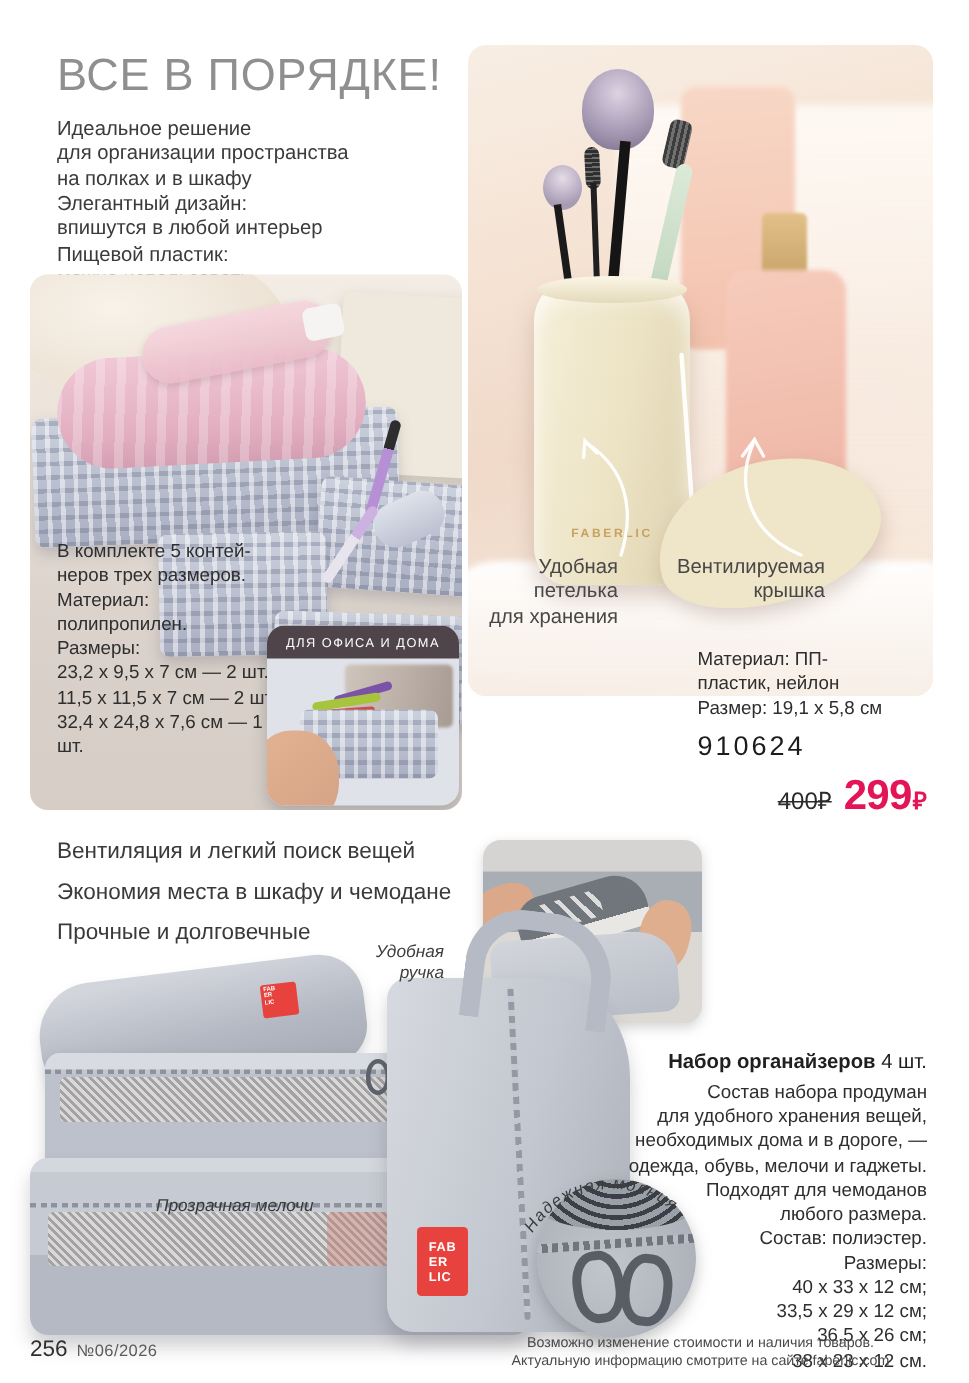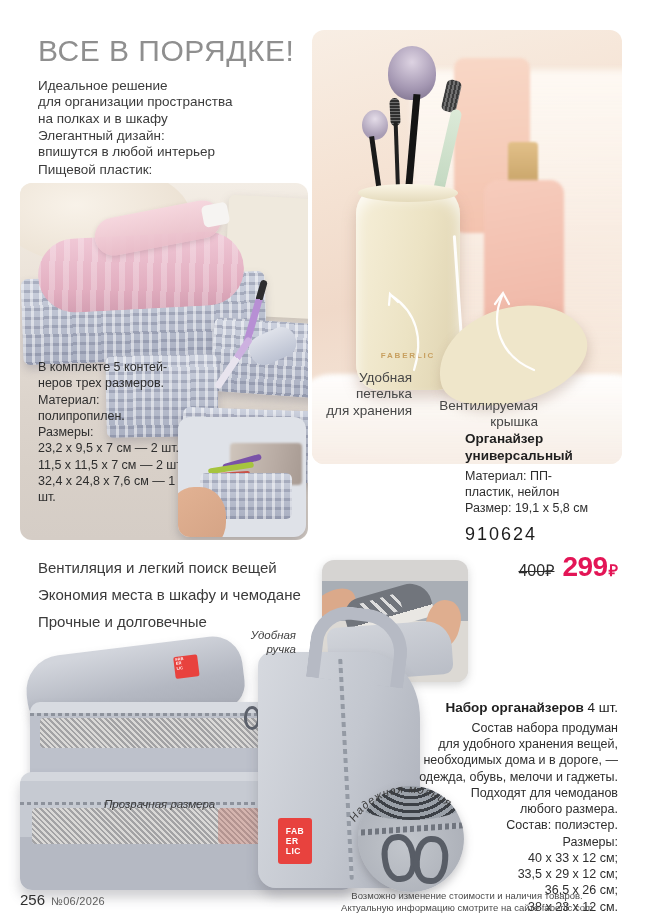--- a/index.html
+++ b/index.html
@@ -116,21 +116,21 @@
         radial-gradient(circle at 80% 56%,#b5a884 0 3.5px,transparent 4.5px),
         radial-gradient(circle at 58% 56%,#b5a884 0 3.5px,transparent 4.5px),
         radial-gradient(circle at 70% 68%,#b5a884 0 3.5px,transparent 4.5px),
         radial-gradient(circle at 48% 46%,#b5a884 0 3px,transparent 4px),
         radial-gradient(circle at 60% 78%,#b5a884 0 3px,transparent 4px),
         linear-gradient(170deg,#f8f1de 0%,#ead fc2 100%);
       background-color:#efe6ca;box-shadow:0 6px 12px rgba(150,120,100,.3);}
   .callout{position:absolute;font-size:13.5px;line-height:1.22;color:#474747;text-align:right;
       white-space:pre-line;}
   .co-loop{left:8px;top:340px;width:92px;}
-  .co-lid{left:114px;top:340px;width:112px;margin-top:28px;}
+  .co-lid{left:126px;top:340px;width:112px;}
   .arrow-svg{position:absolute;overflow:visible;}
   .ar1{left:62px;top:258px;}
   .ar2{left:150px;top:256px;}
 
   
   .ideal{position:absolute;left:325px;top:428px;margin:0;font-size:13.5px;line-height:1.22;
       color:#3a3a3a;white-space:pre-line;}
   .cup-col{position:absolute;left:465px;top:431px;width:153px;}
   .cup-col .pname{font-size:13.5px;}
   .cup-col .price-row{justify-content:flex-end;margin-top:6px;}
@@ -278,20 +278,21 @@
 Материал:
 полипропилен.
 Размеры:
 23,2 х 9,5 х 7 см — 2 шт.;
 11,5 х 11,5 х 7 см — 2 шт.;
 32,4 х 24,8 х 7,6 см — 1 шт.</p>
 
     </div>
 
     <div class="office-inset">
+      <div class="inset-badge">ДЛЯ ОФИСА И ДОМА</div>
       <div class="oi-mag"></div>
       <div class="oi-pen2"></div>
       <div class="oi-pen1"></div>
       <div class="oi-pen3"></div>
       <div class="oi-basket weave"></div>
       <div class="oi-hand"></div>
     </div>
   </div>
 
   <div class="right-photo">
@@ -325,23 +326,20 @@
     </svg>
 
     <div class="callout co-loop">Удобная
 петелька
 для хранения</div>
     <div class="callout co-lid">Вентилируемая
 крышка</div>
   </div>
 
   <div class="cup-col">
-    <p class="pname">
-      <b>Органайзер универсальный</b>
-    </p>
     <p class="pdetails">Материал: ПП-
 пластик, нейлон
 Размер: 19,1 х 5,8 см</p>
     <div class="article">910624</div>
     <div class="price-row">
       <span class="old-price">400₽</span>
       <span class="new-price">299</span>
       <span class="cur">₽</span>
     </div>
   </div>
@@ -393,21 +391,21 @@
       <div class="sb-handle"></div>
       <div class="sb-zip"></div>
       <div class="fab-label">
         <span>FAB
 ER
 LIC</span>
       </div>
     </div>
     <div class="co-handle">Удобная
 ручка</div>
-    <div class="co-mesh">Прозрачная размера</div>
+    <div class="co-mesh">Прозрачная мелочи</div>
   </div>
 
   <div class="zip-circle">
     <div class="zc-mesh"></div>
     <div class="zc-zipline"></div>
     <div class="zc-pull zc-p1"></div>
     <div class="zc-pull zc-p2"></div>
   </div>
   <svg class="zip-arc" viewBox="0 0 140 140">
     <defs>

